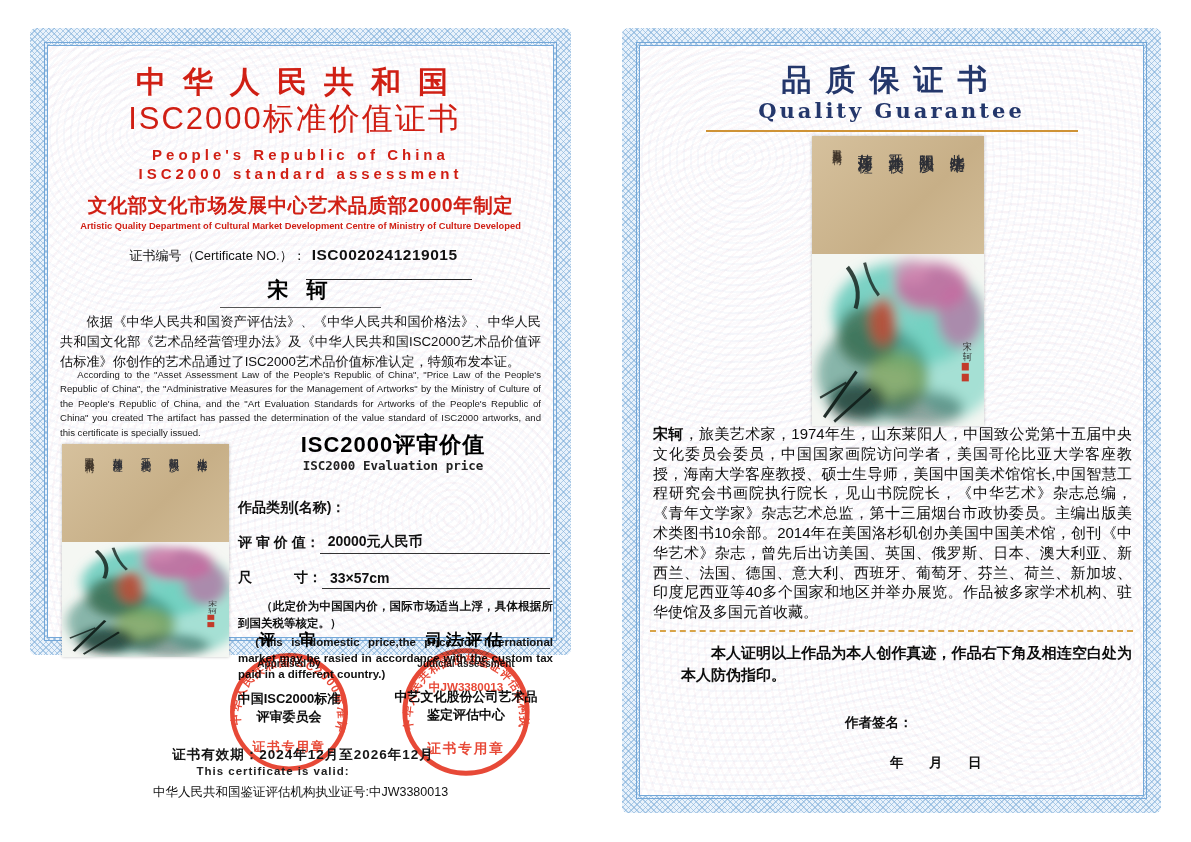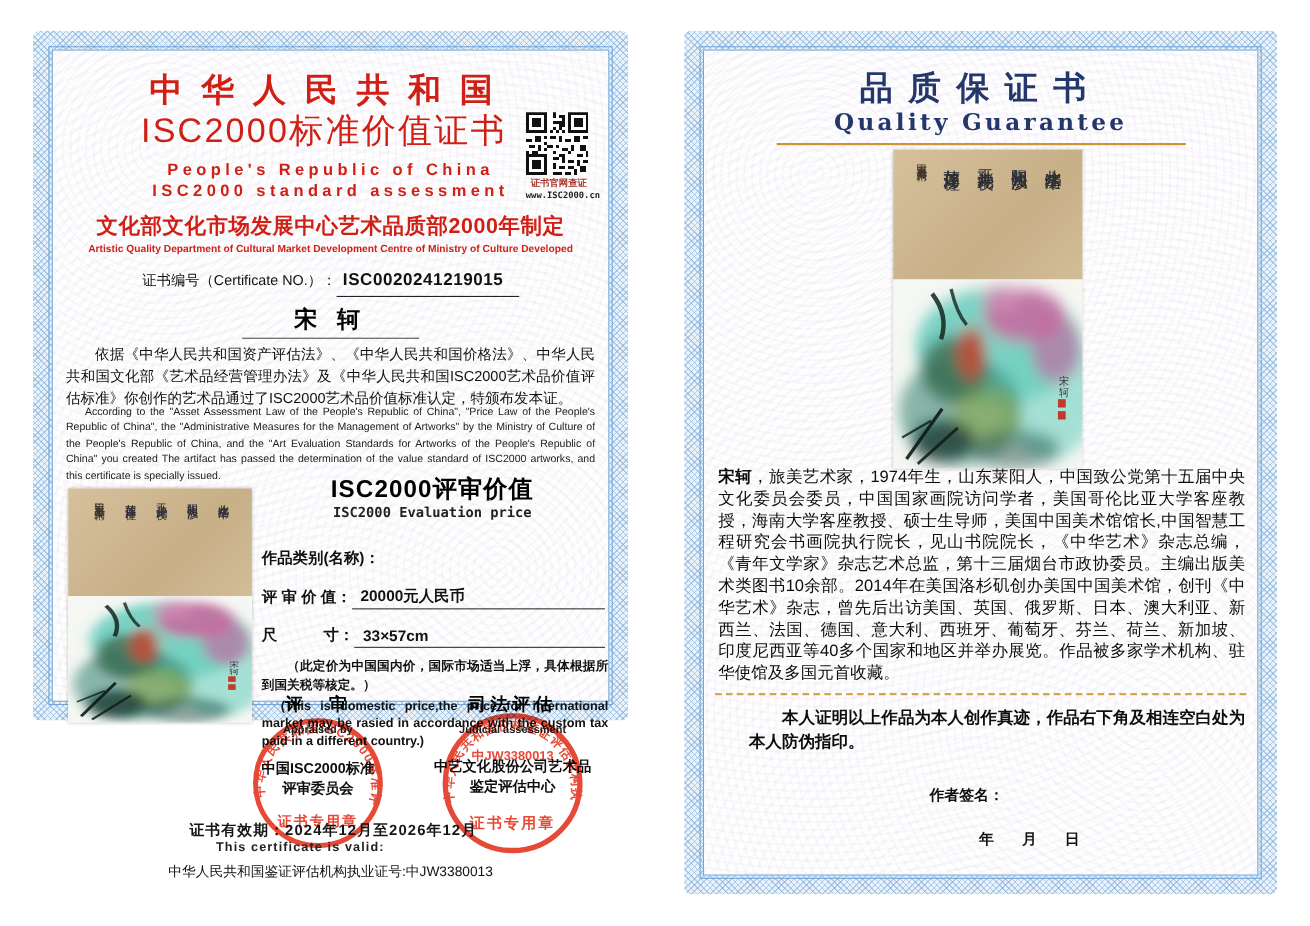--- a/index.html
+++ b/index.html
@@ -28,21 +28,21 @@
   .t-cn2{left:0;right:12px;top:52px;font-size:31px;font-weight:normal;letter-spacing:2px;}
   .t-en1{left:0;right:0;top:100px;font-size:15px;font-weight:bold;letter-spacing:4px;}
   .t-en2{left:0;right:0;top:119px;font-size:15px;font-weight:bold;letter-spacing:4px;}
   .qr-wrap{left:430px;top:56px;width:60px;}
   .qr{width:57px;height:57px;display:block;}
   .qr-cap{font-size:8.5px;font-weight:bold;color:#a8352a;margin-top:2px;text-align:center;white-space:nowrap;}
   .qr-url{font-size:8px;font-weight:bold;color:#222;text-align:center;white-space:nowrap;font-family:"DejaVu Sans Mono",monospace;}
   .issuer-cn{left:0;right:0;top:146px;font-size:19.5px;font-weight:bold;letter-spacing:.5px;}
   .issuer-en{left:0;right:0;top:175px;font-size:9.3px;font-weight:bold;}
   .certrow{left:0;right:0;top:200px;font-size:13px;color:#111;}
-  .certno{font-weight:bold;font-size:15.5px;border-bottom:1.5px solid #222;padding:0 14px 6px 6px;letter-spacing:.5px;}
+  .certno{font-weight:bold;font-size:15.5px;border-bottom:1.5px solid #222;padding:0 14px 16px 6px;letter-spacing:.5px;}
   .aname{left:0;right:0;top:230px;font-size:21px;font-weight:bold;letter-spacing:6px;}
   .aname .ul{display:inline-block;border-bottom:1.5px solid #555;padding:0 48px 3px 48px;}
   .para-cn{left:12px;right:12px;top:266px;font-size:13.2px;line-height:1.5;text-align:justify;text-indent:2em;color:#111;}
   .para-en{left:12px;right:12px;top:322px;font-size:9.6px;line-height:1.5;text-align:justify;text-indent:1.8em;color:#1a1a1a;}
   .eval-t{left:190px;width:310px;top:384px;font-size:22px;font-weight:bold;letter-spacing:1px;}
   .eval-s{left:190px;width:310px;top:412px;font-size:12.5px;font-family:"DejaVu Sans Mono",monospace;font-weight:bold;color:#222;}
   .fields{left:190px;width:312px;top:438px;}
   .frow{display:flex;align-items:flex-end;height:35px;font-size:14px;color:#111;}
   .flabel{white-space:nowrap;font-weight:600;padding-bottom:2px;}
   .fval{flex:1;border-bottom:1.3px solid #333;font-weight:bold;padding:0 4px 2px 8px;white-space:nowrap;}
@@ -119,37 +119,20 @@
 <div class="stage">
 
   <div class="page page-left">
     <div class="inner">
 
       <div class="abs ctr red t-cn1">中华人民共和国</div>
       <div class="abs ctr red t-cn2">ISC2000标准价值证书</div>
       <div class="abs ctr red t-en1">People's Republic of China</div>
       <div class="abs ctr red t-en2">ISC2000 standard assessment</div>
 
-      <div class="abs qr-wrap">
-        <svg class="qr" viewBox="0 0 21 21" shape-rendering="crispEdges">
-          <rect width="21" height="21" fill="#fff"></rect>
-          <path fill="#111" fill-rule="evenodd" d="M0 0h7v7H0z M1 1v5h5V1z M2 2h3v3H2z
-            M14 0h7v7h-7z M15 1v5h5V1z M16 2h3v3h-3z
-            M0 14h7v7H0z M1 15v5h5v-5z M2 16h3v3H2z
-            M8 6h1v1H8z M10 6h1v1h-1z M12 6h1v1h-1z M6 8h1v1H6z M6 10h1v1H6z M6 12h1v1H6z
-            M9 0h1v2H9z M11 1h2v1h-2z M9 3h3v1H9z M12 2h1v3h-1z M9 5h1v1H9z M11 4h1v2h-1z
-            M0 9h2v1H0z M3 8h2v2H3z M8 8h2v1H8z M11 8h1v2h-1z M13 9h2v1h-2z M16 8h2v2h-2z M19 8h2v1h-2z
-            M1 11h2v1H1z M4 11h1v2h-1z M7 11h2v1H7z M10 11h1v1h-1z M12 12h2v1h-2z M15 11h1v2h-1z M18 11h2v2h-2z
-            M0 13h1v1H0z M2 13h2v1H2z M9 13h1v1H9z M11 14h2v1h-2z M14 13h1v1h-1z M17 14h2v1h-2z M20 13h1v2h-1z
-            M9 15h2v1H9z M12 15h1v2h-1z M14 16h2v1h-2z M17 16h1v2h-1z M19 16h2v1h-2z
-            M9 17h1v2H9z M11 18h2v1h-2z M14 18h2v1h-2z M18 18h2v2h-2z M9 20h3v1H9z M13 20h2v1h-2z M16 19h1v2h-1z"></path>
-        </svg>
-        <div class="qr-cap">证书官网查证</div>
-        <div class="qr-url">www.ISC2000.cn</div>
-      </div>
 
       <div class="abs ctr red issuer-cn">文化部文化市场发展中心艺术品质部2000年制定</div>
       <div class="abs ctr red issuer-en">Artistic Quality Department of Cultural Market Development Centre of Ministry of Culture Developed</div>
 
       <div class="abs ctr certrow">
         <span>证书编号（Certificate NO.）：</span><span class="certno">ISC0020241219015</span>
       </div>
 
       <div class="abs ctr aname">
         <span class="ul">宋 轲</span>

